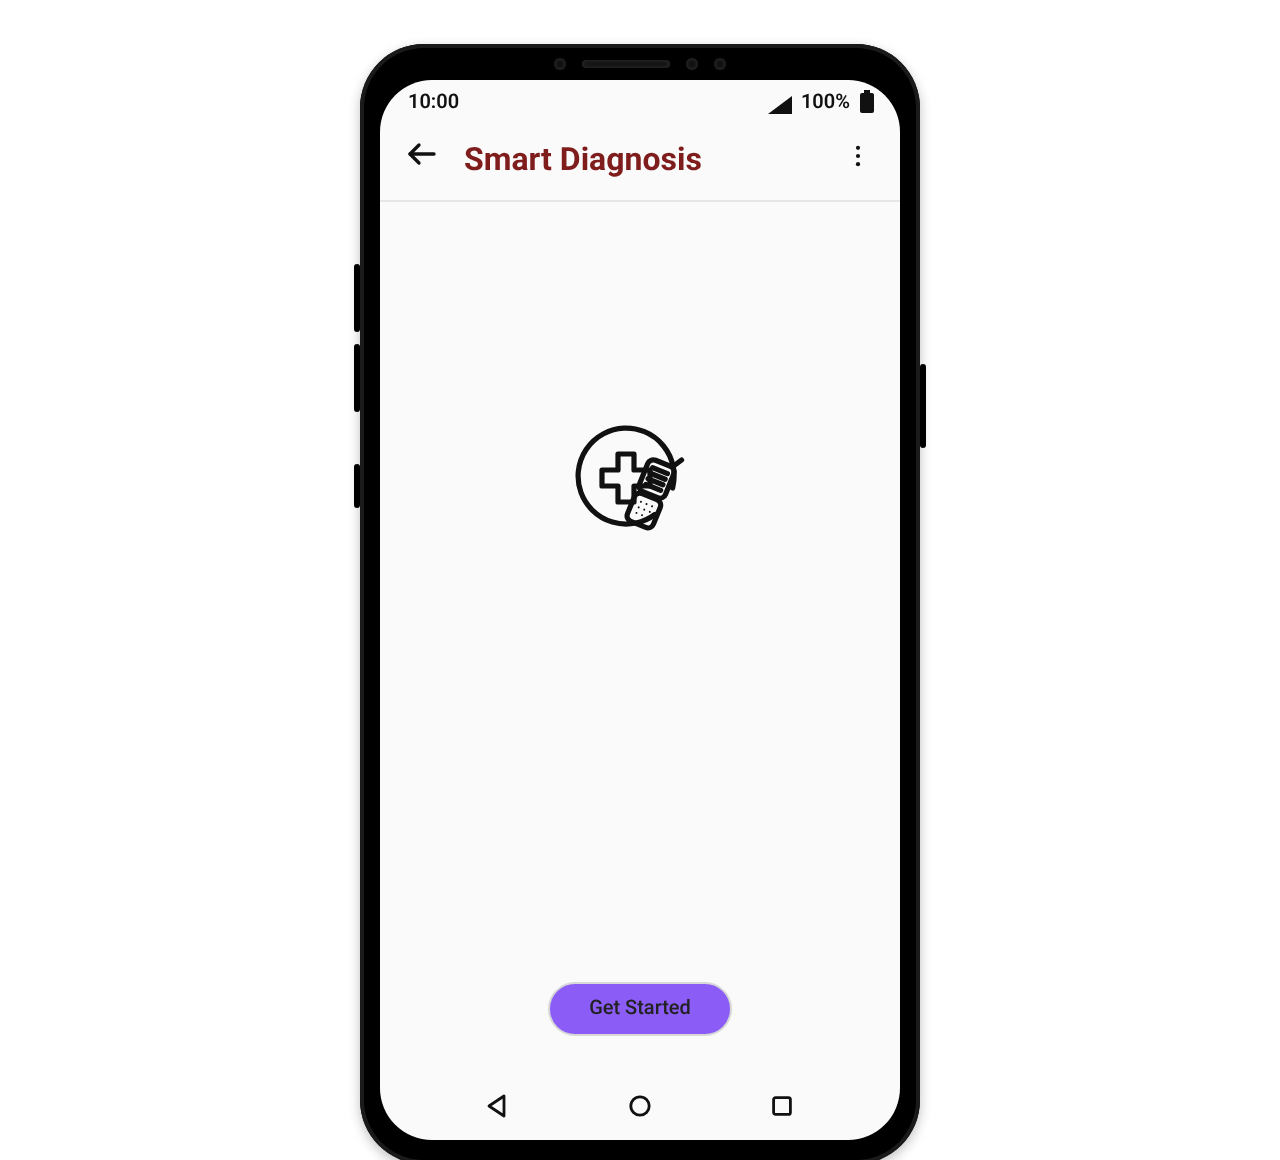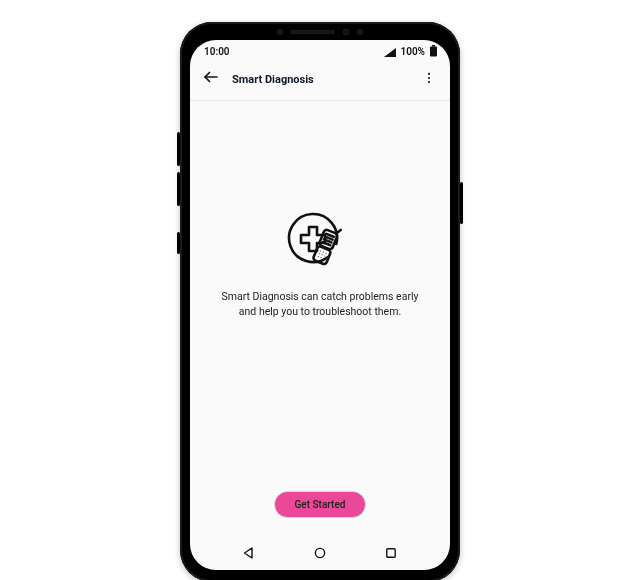--- a/index.html
+++ b/index.html
@@ -86,24 +86,24 @@
   .signal-icon svg, .battery-icon svg { display:block; }
 
   
   .app-header {
     display: flex;
     align-items: center;
     gap: 10px;
     padding: 6px 10px 10px 10px;
   }
   .title {
-    font-size: 11px;
+    font-size: 16px;
     font-weight: 700;
     flex: 1;
-    color: #0f172a;
+    color: #7f1d1d;
   }
   .icon-btn {
     width: 22px;
     height: 22px;
     display:flex;
     align-items:center;
     justify-content:center;
     border-radius: 4px;
   }
   .divider {
@@ -136,21 +136,21 @@
   
   .cta-wrap {
     padding: 0 0 14px 0;
     display:flex;
     justify-content:center;
   }
   .cta {
     font-size: 10px;
     font-weight: 500;
     color: #222;
-    background: #ec4899;
+    background: #8b5cf6;
     border: 1px solid #d8d8d8;
     border-radius: 16px;
     padding: 7px 20px;
     text-align: right;
   }
 
   
   .nav-bar {
     height: 36px;
     display:flex;
@@ -243,21 +243,20 @@
               <circle cx="7" cy="25" r="0.5" fill="#111" stroke="none"></circle>
               <circle cx="10" cy="25" r="0.5" fill="#111" stroke="none"></circle>
               <circle cx="4" cy="28" r="0.5" fill="#111" stroke="none"></circle>
               <circle cx="7" cy="28" r="0.5" fill="#111" stroke="none"></circle>
               <circle cx="10" cy="28" r="0.5" fill="#111" stroke="none"></circle>
 
               <line x1="12" y1="0" x2="15" y2="-5"></line>
             </g>
           </svg>
         </div>
-        <div class="desc">Smart Diagnosis can catch problems early and help you to troubleshoot them.</div>
       </div>
 
       <div class="cta-wrap">
         <div class="cta">Get Started</div>
       </div>
 
       <div class="nav-bar">
         <div class="nav">
           <span>
             <svg width="12" height="12" viewBox="0 0 12 12" fill="none" stroke="#111" stroke-width="1.4" stroke-linejoin="round">

